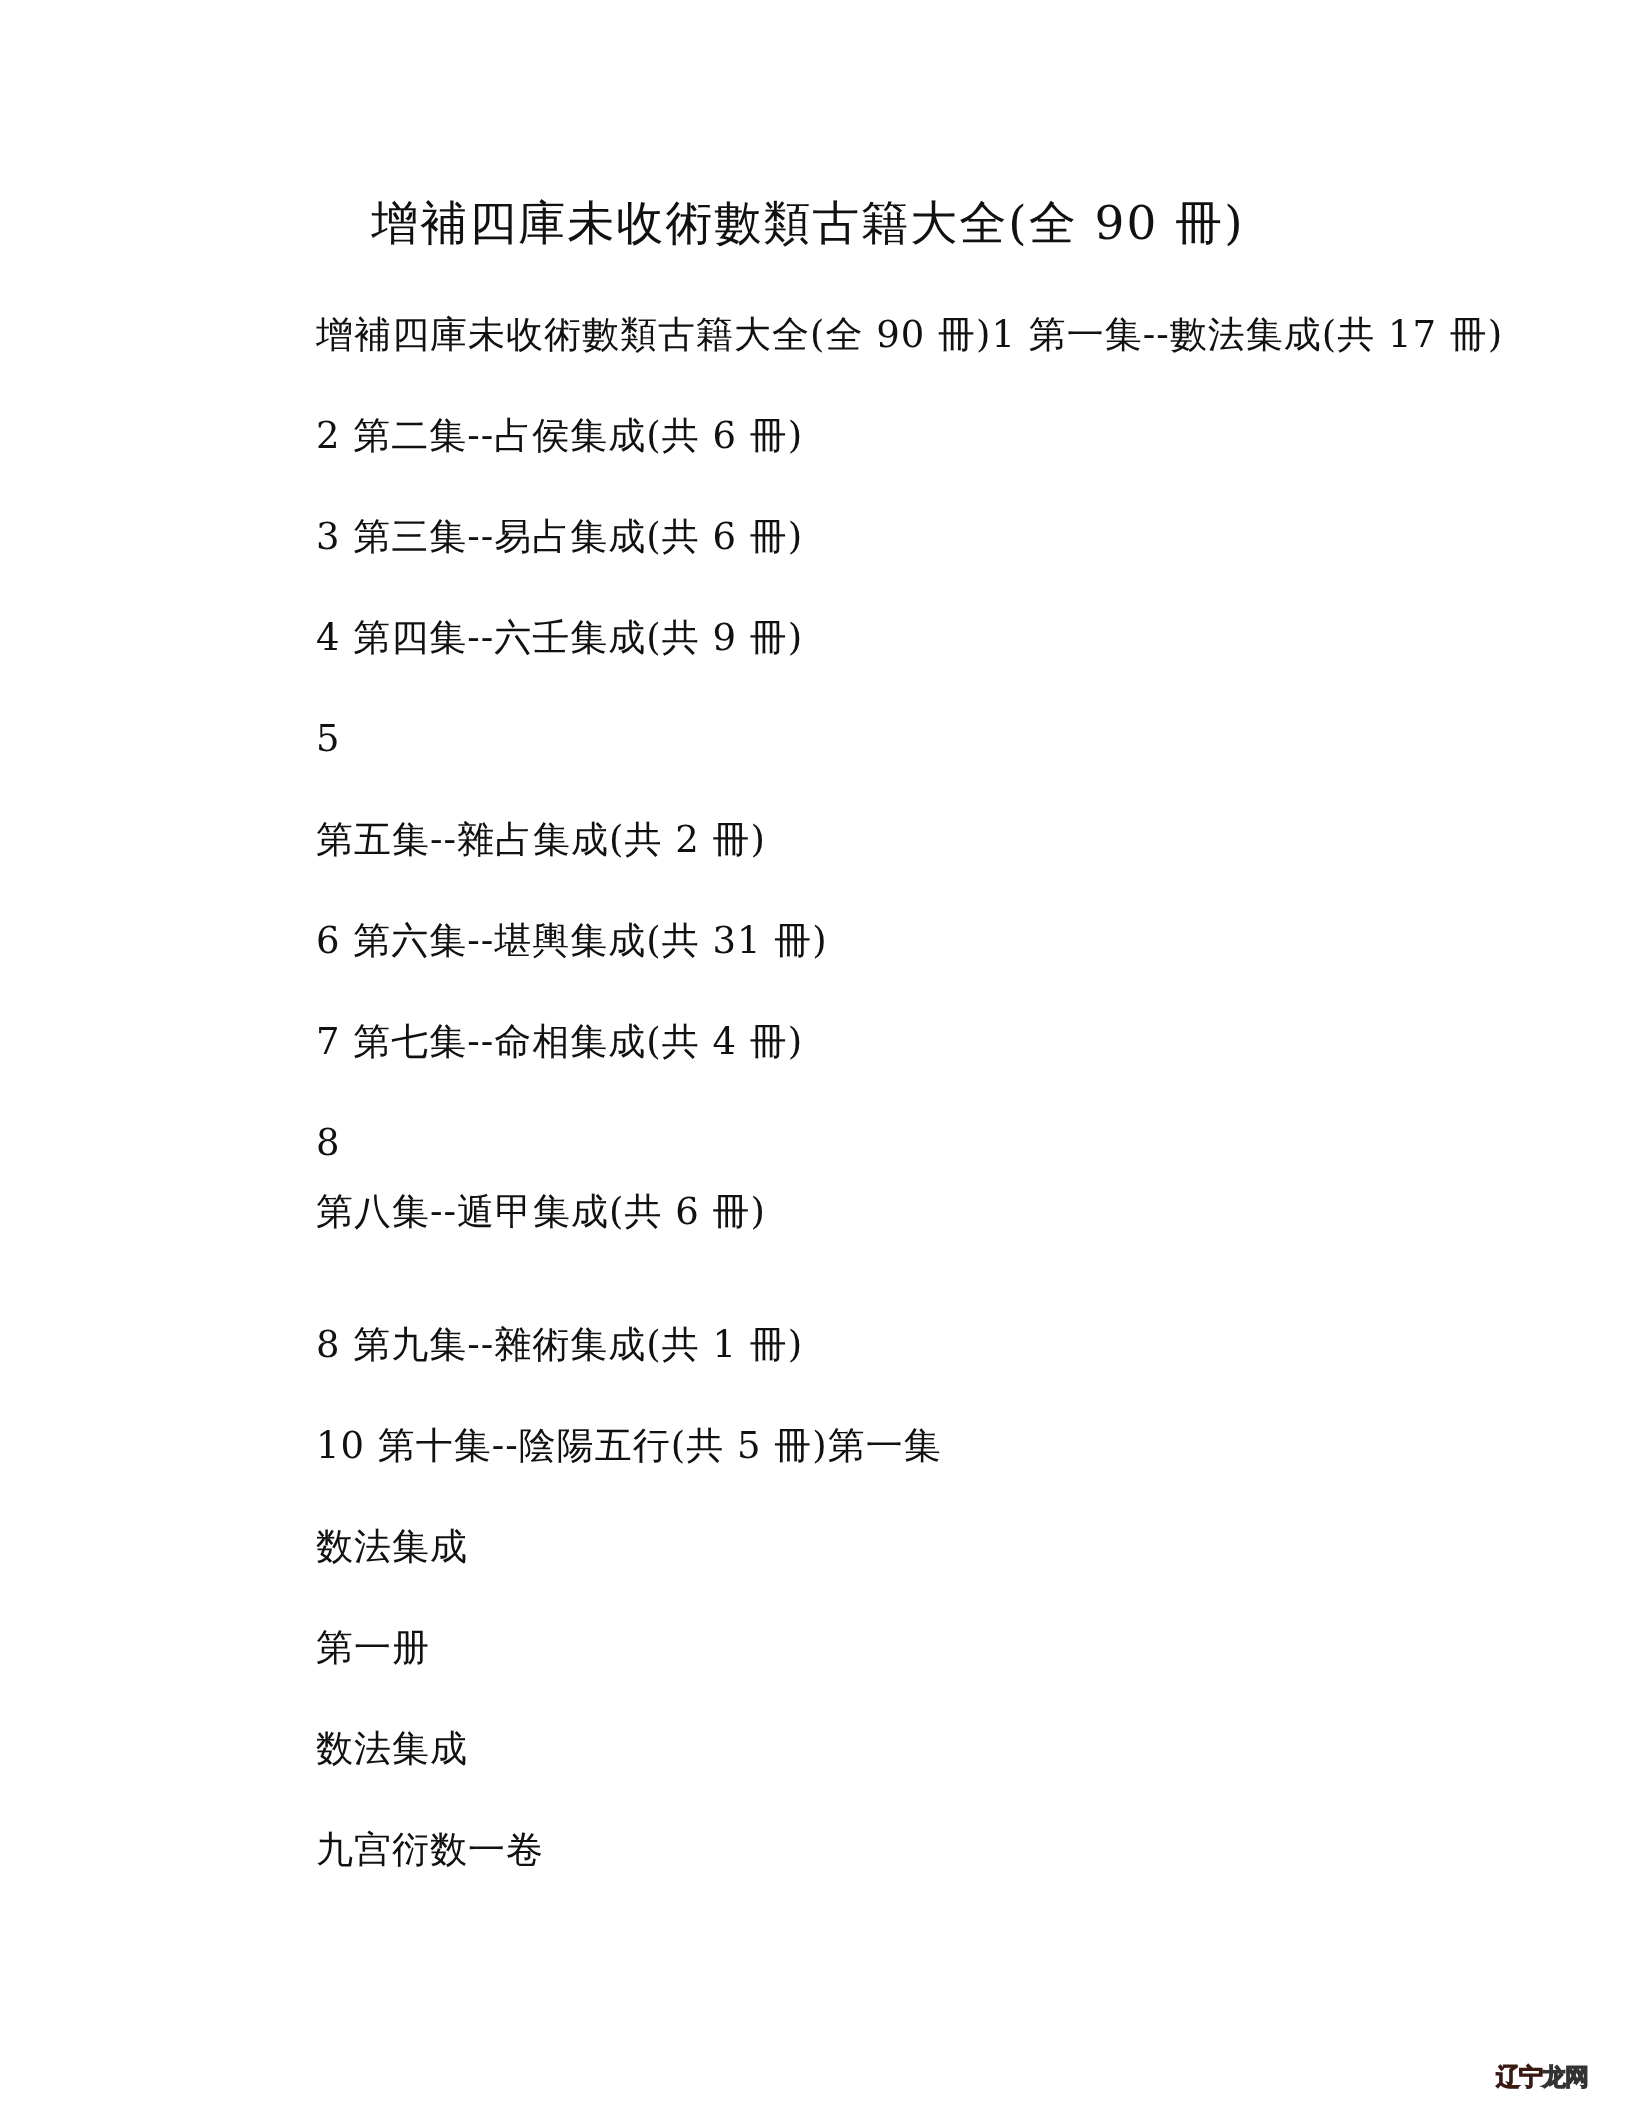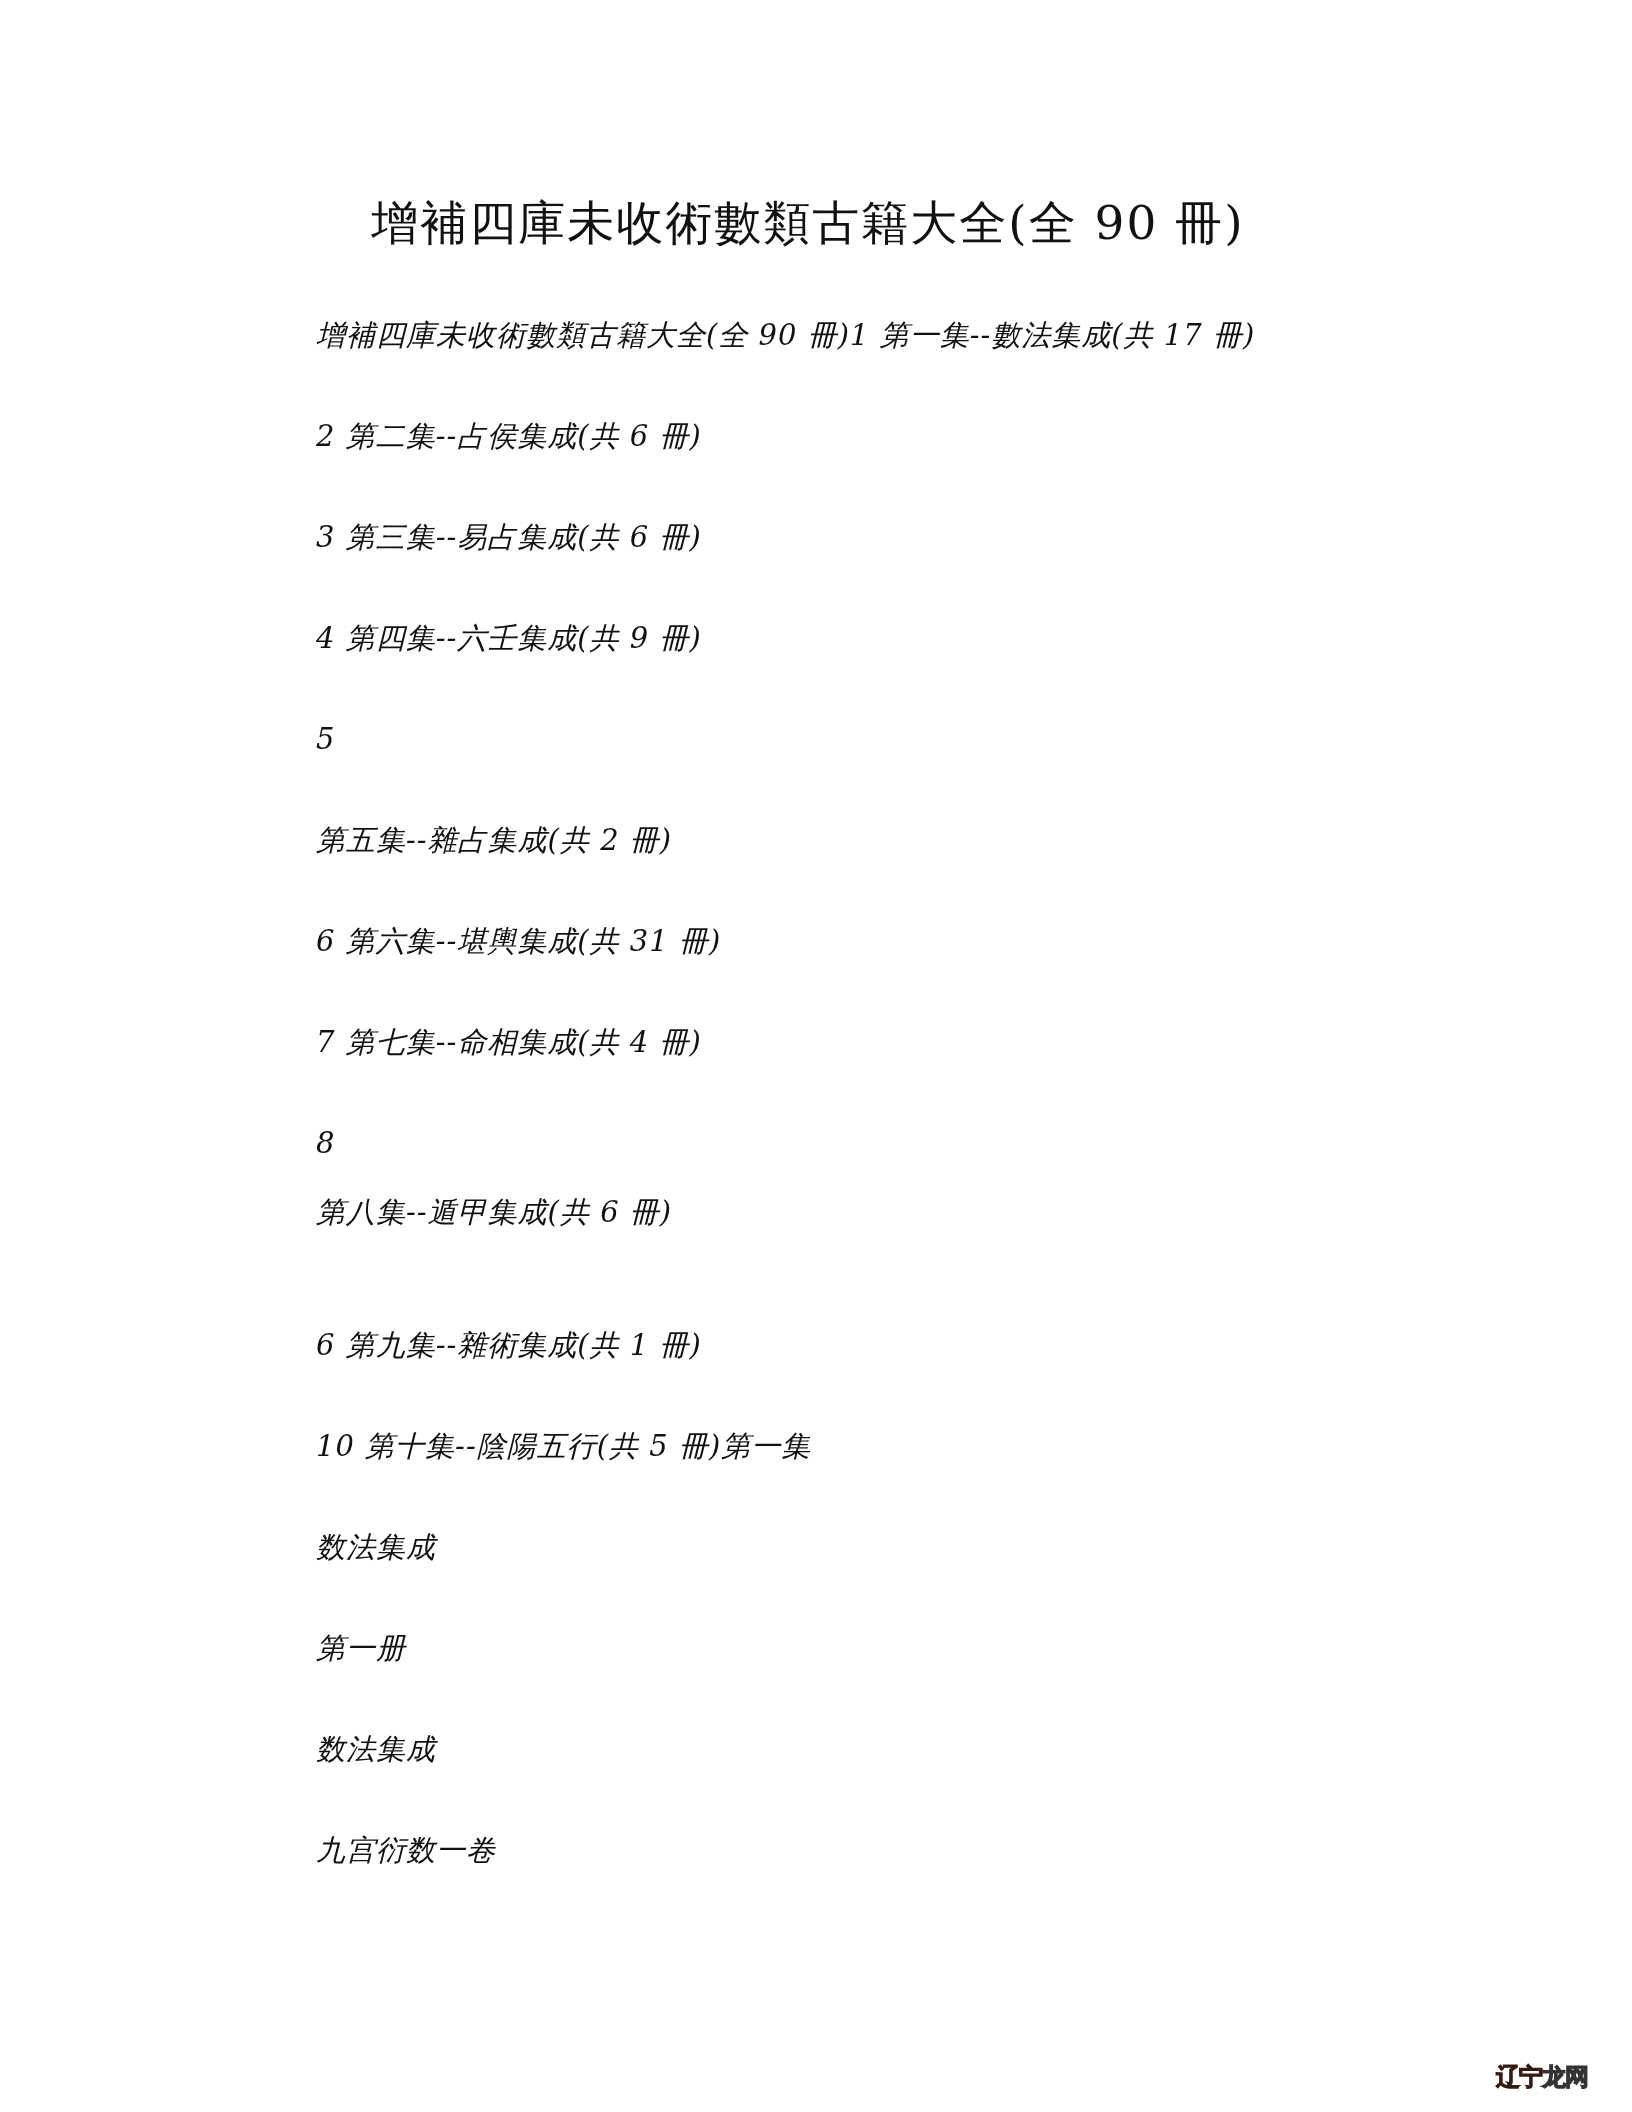--- a/index.html
+++ b/index.html
@@ -1,41 +1,41 @@
 <!DOCTYPE html>
 <html><head>
   <meta charset="utf-8">
   <style>
     html, body { margin: 0; padding: 0; background: #ffffff; }
     body { width: 1632px; height: 2112px; position: relative; overflow: hidden;
            font-family: "DejaVu Serif", "Liberation Serif", serif; color: #111111; }
     .title { position: absolute; left: 0; width: 1580px; top: 194px; text-align: center;
              font-size: 47px; line-height: 58px; letter-spacing: 2px; padding-left: 36px; box-sizing: border-box; }
-    .line { position: absolute; left: 316px; font-size: 29px; line-height: 36px; white-space: nowrap; letter-spacing: 1px; font-style: italic; }
+    .line { position: absolute; left: 316px; font-size: 37px; line-height: 36px; white-space: nowrap; letter-spacing: 1px; }
     .wm { position: absolute; left: 1496px; top: 2062px; font-family: "DejaVu Sans", sans-serif;
           font-weight: bold; font-size: 24px; line-height: 30px; letter-spacing: -1px; }
     .wm .a { color: #3b82f6; -webkit-text-stroke: 1px #3a1a10; }
     .wm .b { color: #a21caf; -webkit-text-stroke: 1.2px #333333; }
   </style>
 </head>
 <body>
 
 <div class="title">增補四庫未收術數類古籍大全(全 90 冊)</div>
 
 <div class="line" style="top:317px">增補四庫未收術數類古籍大全(全 90 冊)1  第一集--數法集成(共 17 冊)</div>
 <div class="line" style="top:418px">2  第二集--占侯集成(共 6 冊)</div>
 <div class="line" style="top:519px">3  第三集--易占集成(共 6 冊)</div>
 <div class="line" style="top:620px">4  第四集--六壬集成(共 9 冊)</div>
 <div class="line" style="top:721px">5</div>
 <div class="line" style="top:822px">第五集--雜占集成(共 2 冊)</div>
 <div class="line" style="top:923px">6  第六集--堪輿集成(共 31 冊)</div>
 <div class="line" style="top:1024px">7  第七集--命相集成(共 4 冊)</div>
 <div class="line" style="top:1125px">8</div>
 <div class="line" style="top:1194px">第八集--遁甲集成(共 6 冊)</div>
-<div class="line" style="top:1327px">6  第九集--雜術集成(共 1 冊)</div>
+<div class="line" style="top:1327px">8  第九集--雜術集成(共 1 冊)</div>
 <div class="line" style="top:1428px">10  第十集--陰陽五行(共 5 冊)第一集</div>
 <div class="line" style="top:1529px">数法集成</div>
 <div class="line" style="top:1630px">第一册</div>
 <div class="line" style="top:1731px">数法集成</div>
 <div class="line" style="top:1832px">九宫衍数一卷</div>
 
 <div class="wm">
   <span class="a">辽宁</span><span class="b">龙网</span>
 </div>
 

